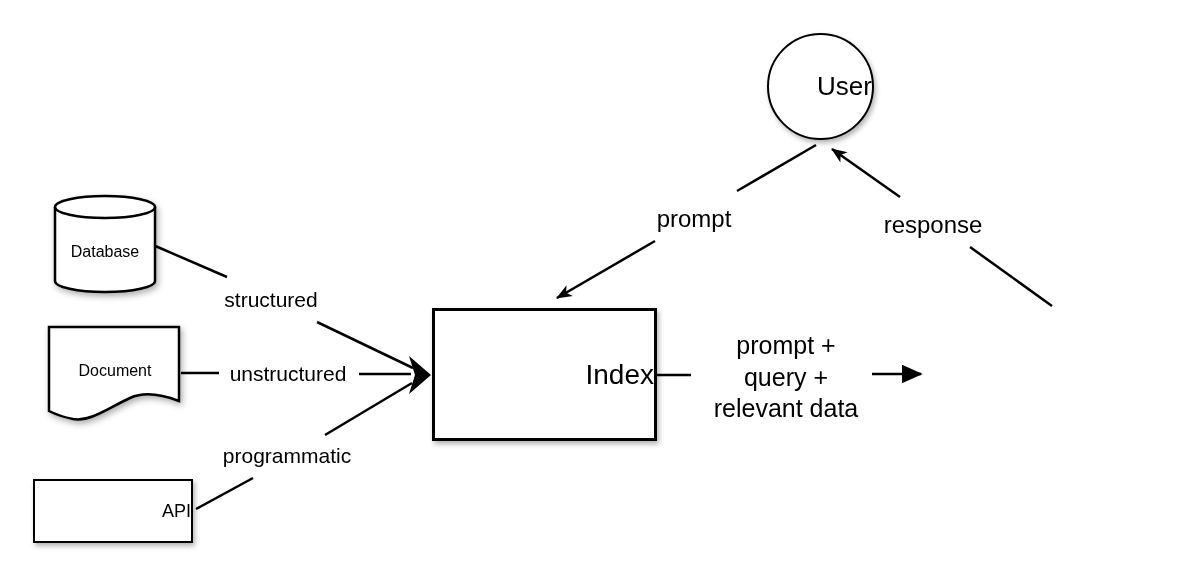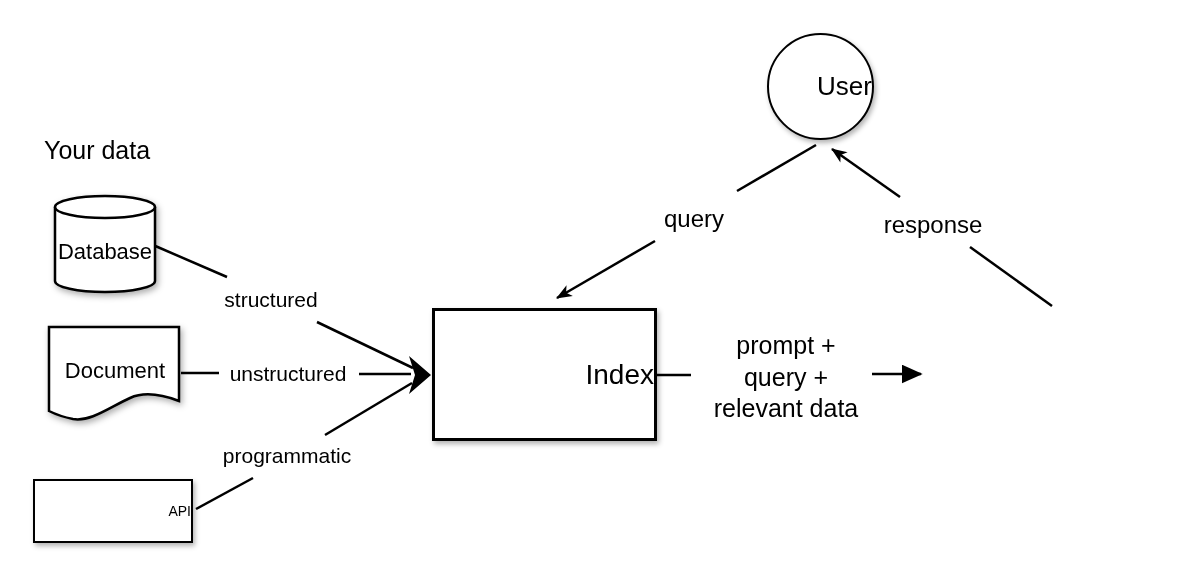--- a/index.html
+++ b/index.html
@@ -9,24 +9,24 @@
   }
   .node-box{
     position:absolute;box-sizing:border-box;background:#fff;border:3px solid #000;
     display:flex;align-items:center;justify-content:flex-end;
     box-shadow:2px 3px 5px rgba(0,0,0,0.30);
   }
   .node-box.thin{border-width:2.5px;}
   .circle{border-radius:50%;}
   .big-label{font-size:28px;}
   .mid-label{font-size:26px;}
-  .small-label{font-size:14px;}
+  .small-label{font-size:18px;}
   .shape-svg{position:absolute;filter:drop-shadow(2px 3px 3px rgba(0,0,0,0.32));}
   .shape-svg path, .shape-svg ellipse{fill:#ffffff;stroke:#000;stroke-width:2.5;}
-  .shape-caption{position:absolute;font-size:22px;transform:translate(-50%,-50%);white-space:nowrap;}
+  .shape-caption{position:absolute;font-size:16px;transform:translate(-50%,-50%);white-space:nowrap;}
   .edge-label{
     position:absolute;transform:translate(-50%,-50%);white-space:nowrap;
     font-size:21px;text-align:center;
   }
   .edge-label.large{font-size:24px;}
   .edge-label.multiline{white-space:pre-line;font-size:25px;line-height:1.26;}
   .diagram-title{position:absolute;font-size:25px;}
   #connectors{position:absolute;left:0;top:0;pointer-events:none;}
   #connectors line{stroke:#000;stroke-width:2.5;}
   #connectors polygon, #connectors marker path{fill:#000;stroke:none;}
@@ -60,21 +60,20 @@
     <line x1="816" y1="145" x2="737" y2="191"></line>
     <line x1="655" y1="241" x2="557" y2="298" marker-end="url(#arrowSmall)"></line>
 
     <line x1="900" y1="197" x2="832" y2="149" marker-end="url(#arrowSmall)"></line>
     <line x1="970" y1="247" x2="1052" y2="306"></line>
 
     <line x1="657" y1="375" x2="691" y2="375"></line>
     <line x1="872" y1="374" x2="921" y2="374" marker-end="url(#arrowBig)"></line>
   </svg>
 
-  <div class="diagram-title" style="left:44px;top:136px;">Your data</div>
 
   <svg class="shape-svg" style="left:52px;top:193px;" width="106" height="102" viewBox="0 0 106 102">
     <path d="M3,14 v74 a50,11 0 0 0 100,0 v-74"></path>
     <ellipse cx="53" cy="14" rx="50" ry="11"></ellipse>
   </svg>
   <div class="shape-caption" style="left:105px;top:252px;">Database</div>
 
   <svg class="shape-svg" style="left:46px;top:324px;" width="136" height="100" viewBox="0 0 136 100">
     <path d="M3,3 L133,3 L133,77 C112,69 97,68 84,74 C64,83 45,98 27,95 C17,93 9,90 3,87 Z"></path>
   </svg>
@@ -89,19 +88,19 @@
   </div>
 
 
   <div class="node-box thin circle mid-label" style="left:767px;top:33px;width:107px;height:107px;">
     <span>User</span>
   </div>
 
   <div class="edge-label" style="left:271px;top:300px;">structured</div>
   <div class="edge-label" style="left:288px;top:374px;">unstructured</div>
   <div class="edge-label" style="left:287px;top:456px;">programmatic</div>
-  <div class="edge-label large" style="left:694px;top:219px;">query</div>
+  <div class="edge-label large" style="left:694px;top:219px;">prompt</div>
   <div class="edge-label large" style="left:933px;top:225px;">response</div>
   <div class="edge-label multiline" style="left:786px;top:377px;">prompt +
 query +
 relevant data</div>
 
 </div>
 
 </body></html>

